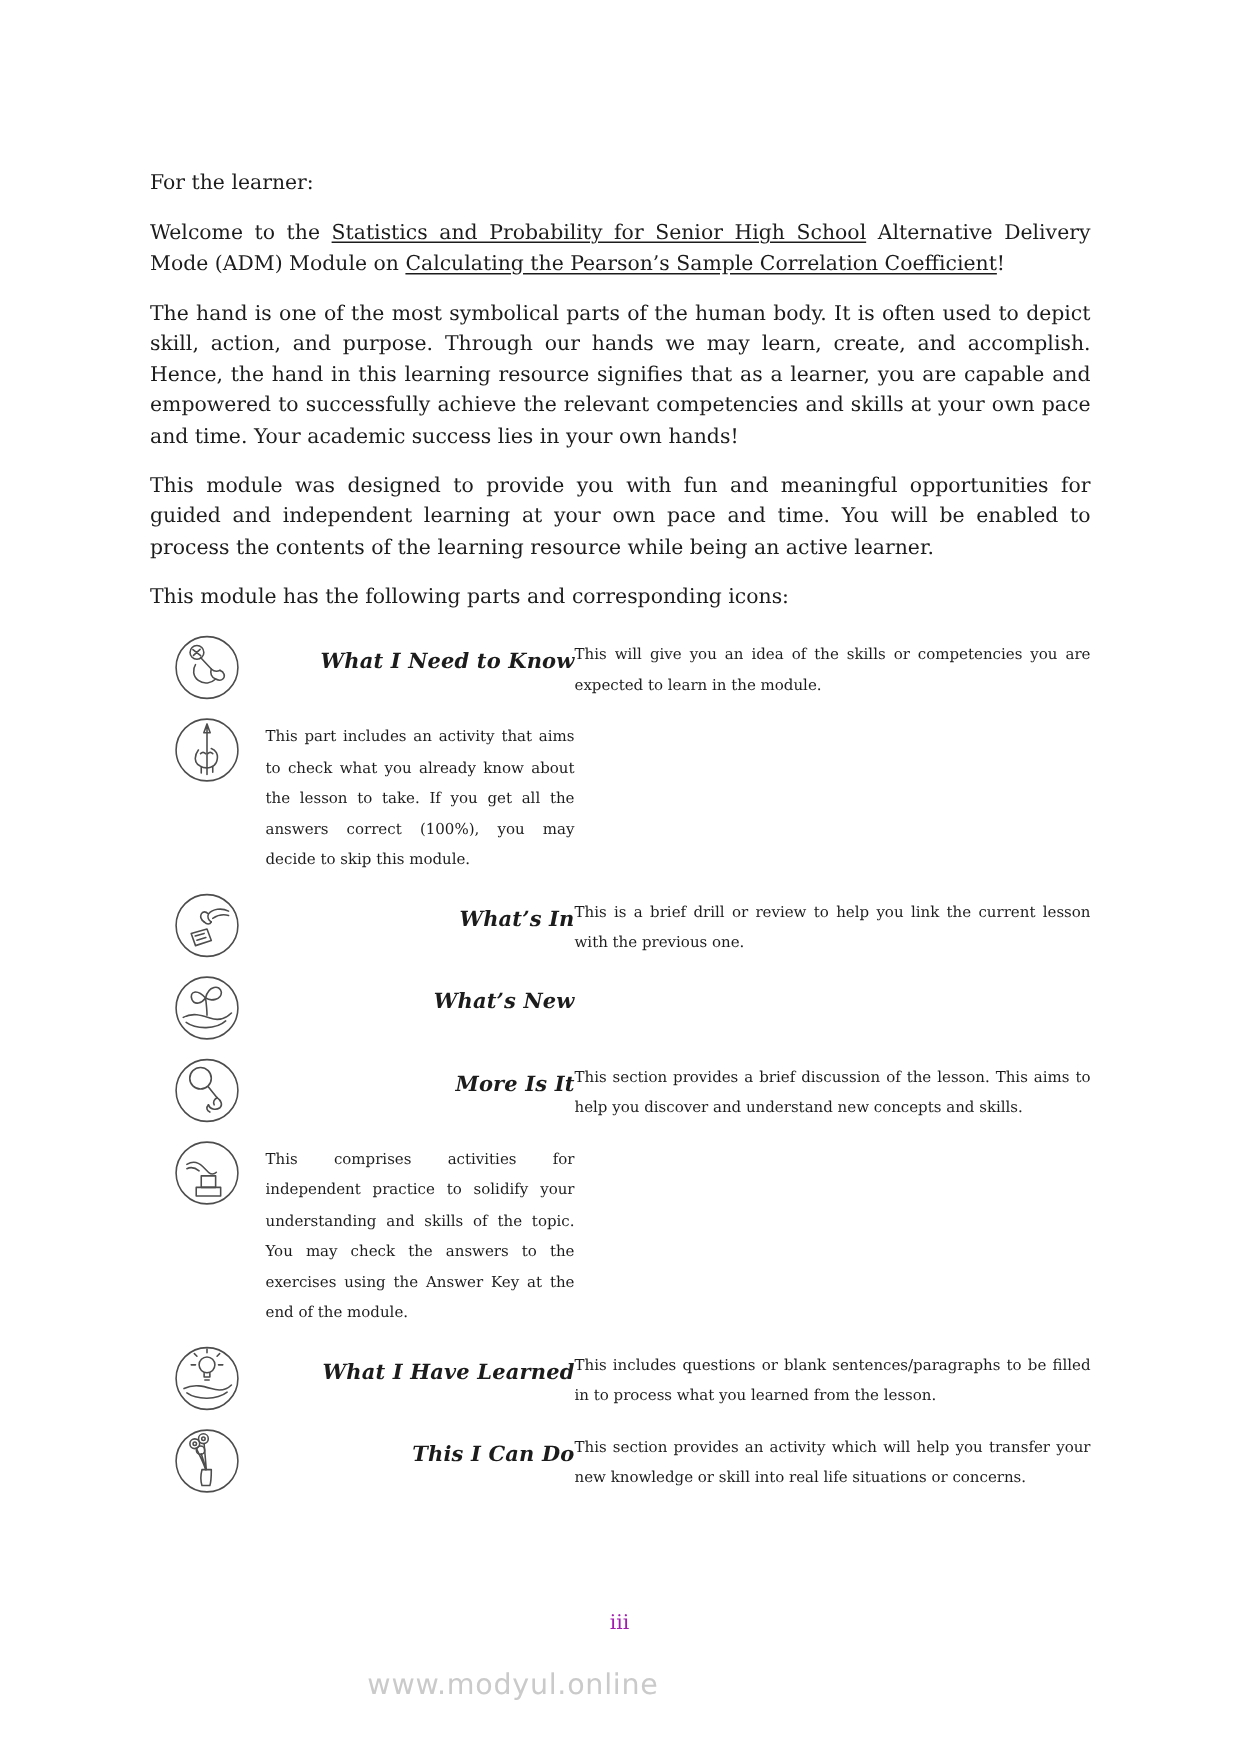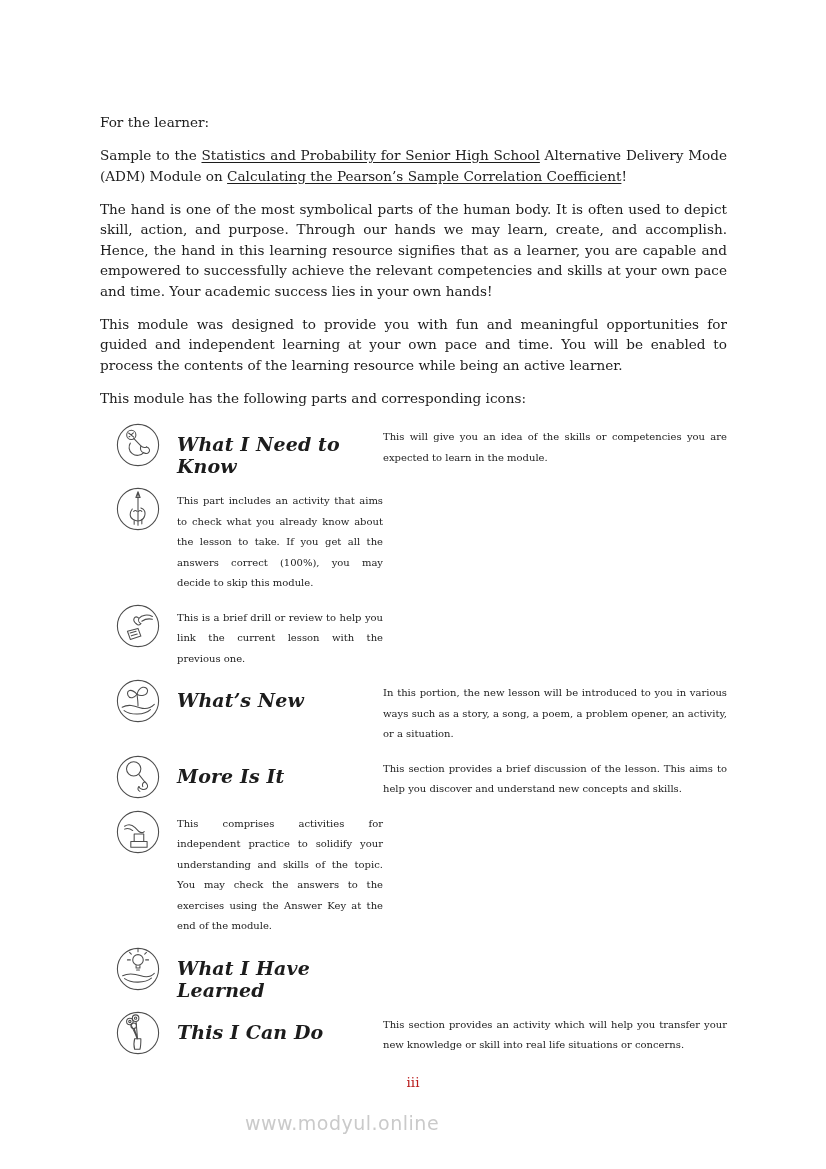--- a/index.html
+++ b/index.html
@@ -20,47 +20,47 @@
   .parts-table{ margin-top:14px; }
   .row{
     display:grid;
     grid-template-columns:77px 206px 344px;
     margin-bottom:9px;
     align-items:start;
   }
   .icon-cell{ padding-left:15px; }
   .icon-cell svg{ display:block; }
   .label-cell{
-    font-size:19px;font-weight:bold;font-style:italic;
-    padding-top:11px;letter-spacing:0.1px;
+    font-size:14px;font-weight:bold;font-style:italic;
+    padding-top:11px;letter-spacing:0.1px;text-align:right;
   }
   .desc-cell{
     font-size:10px;line-height:20.5px;text-align:justify;
     padding-top:5px;
   }
   .page-number{
     position:absolute;left:0;top:1074px;width:826px;
-    text-align:center;font-size:13.5px;color:#b91c1c;
+    text-align:center;font-size:13.5px;color:#a21caf;
   }
   .watermark{
     position:absolute;left:0;top:1112px;width:684px;
     text-align:center;
     font-family:"DejaVu Sans","Liberation Sans",sans-serif;
     font-size:19px;color:#cacaca;letter-spacing:0.5px;
   }
   .ico{ stroke:#4d4d4d;fill:none;stroke-width:1.1;stroke-linecap:round;stroke-linejoin:round; }
 </style>
 </head>
 <body>
 
 <div class="content">
 
   <p class="para heading">For the learner:</p>
 
-  <p class="para"><span>Sample to the </span><span class="u">Statistics and Probability for Senior High School</span><span> Alternative Delivery Mode (ADM) Module on </span><span class="u">Calculating the Pearson’s Sample Correlation Coefficient</span><span>!</span></p>
+  <p class="para"><span>Welcome to the </span><span class="u">Statistics and Probability for Senior High School</span><span> Alternative Delivery Mode (ADM) Module on </span><span class="u">Calculating the Pearson’s Sample Correlation Coefficient</span><span>!</span></p>
 
   <p class="para">The hand is one of the most symbolical parts of the human body. It is often used to depict skill, action, and purpose. Through our hands we may learn, create, and accomplish. Hence, the hand in this learning resource signifies that as a learner, you are capable and empowered to successfully achieve the relevant competencies and skills at your own pace and time. Your academic success lies in your own hands!</p>
 
   <p class="para">This module was designed to provide you with fun and meaningful opportunities for guided and independent learning at your own pace and time. You will be enabled to process the contents of the learning resource while being an active learner.</p>
 
   <p class="para">This module has the following parts and corresponding icons:</p>
 
   <div class="parts-table">
 
     <div class="row">
@@ -94,36 +94,36 @@
     <div class="row">
       <div class="icon-cell">
         <svg width="46" height="46" viewBox="0 0 48 48" class="ico">
           <circle cx="24" cy="24" r="21.5"></circle>
           <path d="M39,14 C34,11.5 28,12.5 25,16 M25,16 C23,14 21,14 20,16 C19,18 20,20 22,21.5 M25,16 C24,18 25,20.5 27,21.5"></path>
           <path d="M22,21.5 C24,23.5 26,23.5 27,21.5 M39,17 C35,16 31,17 28,19"></path>
           <path d="M13,29.5 L24,26.5 L27,34.5 L16,38 Z"></path>
           <path d="M15.8,31.3 L22,29.5 M17,34.3 L23.2,32.4"></path>
         </svg>
       </div>
+      <div class="label-cell">What’s In</div>
       <div class="desc-cell">This is a brief drill or review to help you link the current lesson with the previous one.</div>
     </div>
 
     <div class="row">
       <div class="icon-cell">
         <svg width="46" height="46" viewBox="0 0 48 48" class="ico">
           <circle cx="24" cy="24" r="21.5"></circle>
           <path d="M23,17 C17,10.5 11.5,12.5 13.5,18 C15.5,22.5 20.5,20.5 23,17 Z"></path>
           <path d="M23,17 C25,8.5 33,7.5 34,13 C34,18.5 26.5,19.5 23,17 Z"></path>
           <path d="M23,17 C23.5,21 24,25 24,29"></path>
           <path d="M7.5,30.5 C14,27 20,29 26,31 C32,33 37.5,31 41,27.5"></path>
           <path d="M9.5,34 C16.5,39 30.5,39 37,33"></path>
         </svg>
       </div>
       <div class="label-cell">What’s New</div>
-      <div class="desc-cell">In this portion, the new lesson will be introduced to you in various ways such as a story, a song, a poem, a problem opener, an activity, or a situation.</div>
     </div>
 
     <div class="row">
       <div class="icon-cell">
         <svg width="46" height="46" viewBox="0 0 48 48" class="ico">
           <circle cx="24" cy="24" r="21.5"></circle>
           <circle cx="19.5" cy="15.5" r="7.5"></circle>
           <path d="M25,21.5 L31,29"></path>
           <path d="M31,29 C34,31 35,34 33,36 C30,38 26,37 25,34"></path>
           <path d="M25,34 C23,36 24,38 26,39 M31,29 C29,30 28,32 29,34"></path>
@@ -152,20 +152,21 @@
         <svg width="46" height="46" viewBox="0 0 48 48" class="ico">
           <circle cx="24" cy="24" r="21.5"></circle>
           <circle cx="24" cy="14.5" r="5.5"></circle>
           <path d="M22,20.5 L22,23 L26,23 L26,20.5 M22.5,25 L25.5,25"></path>
           <path d="M24,6 L24,3.5 M17,8.5 L15.2,6.7 M31,8.5 L32.8,6.7 M16,14.5 L13,14.5 M32,14.5 L35,14.5"></path>
           <path d="M8,31 C15,27.5 22,29.5 27,31 C33,33 38,31.5 41,28.5"></path>
           <path d="M10,34 C17,39 31,39 38,33.5"></path>
         </svg>
       </div>
       <div class="label-cell">What I Have Learned</div>
+      <div class="desc-cell">This includes questions or blank sentences/paragraphs to be filled in to process what you learned from the lesson.</div>
     </div>
 
     <div class="row">
       <div class="icon-cell">
         <svg width="46" height="46" viewBox="0 0 48 48" class="ico">
           <circle cx="24" cy="24" r="21.5"></circle>
           <circle cx="15.5" cy="12" r="3.4"></circle>
           <circle cx="21.5" cy="8.5" r="3.4"></circle>
           <circle cx="19.5" cy="16.5" r="2.9"></circle>
           <circle cx="15.5" cy="12" r="1.2"></circle>

